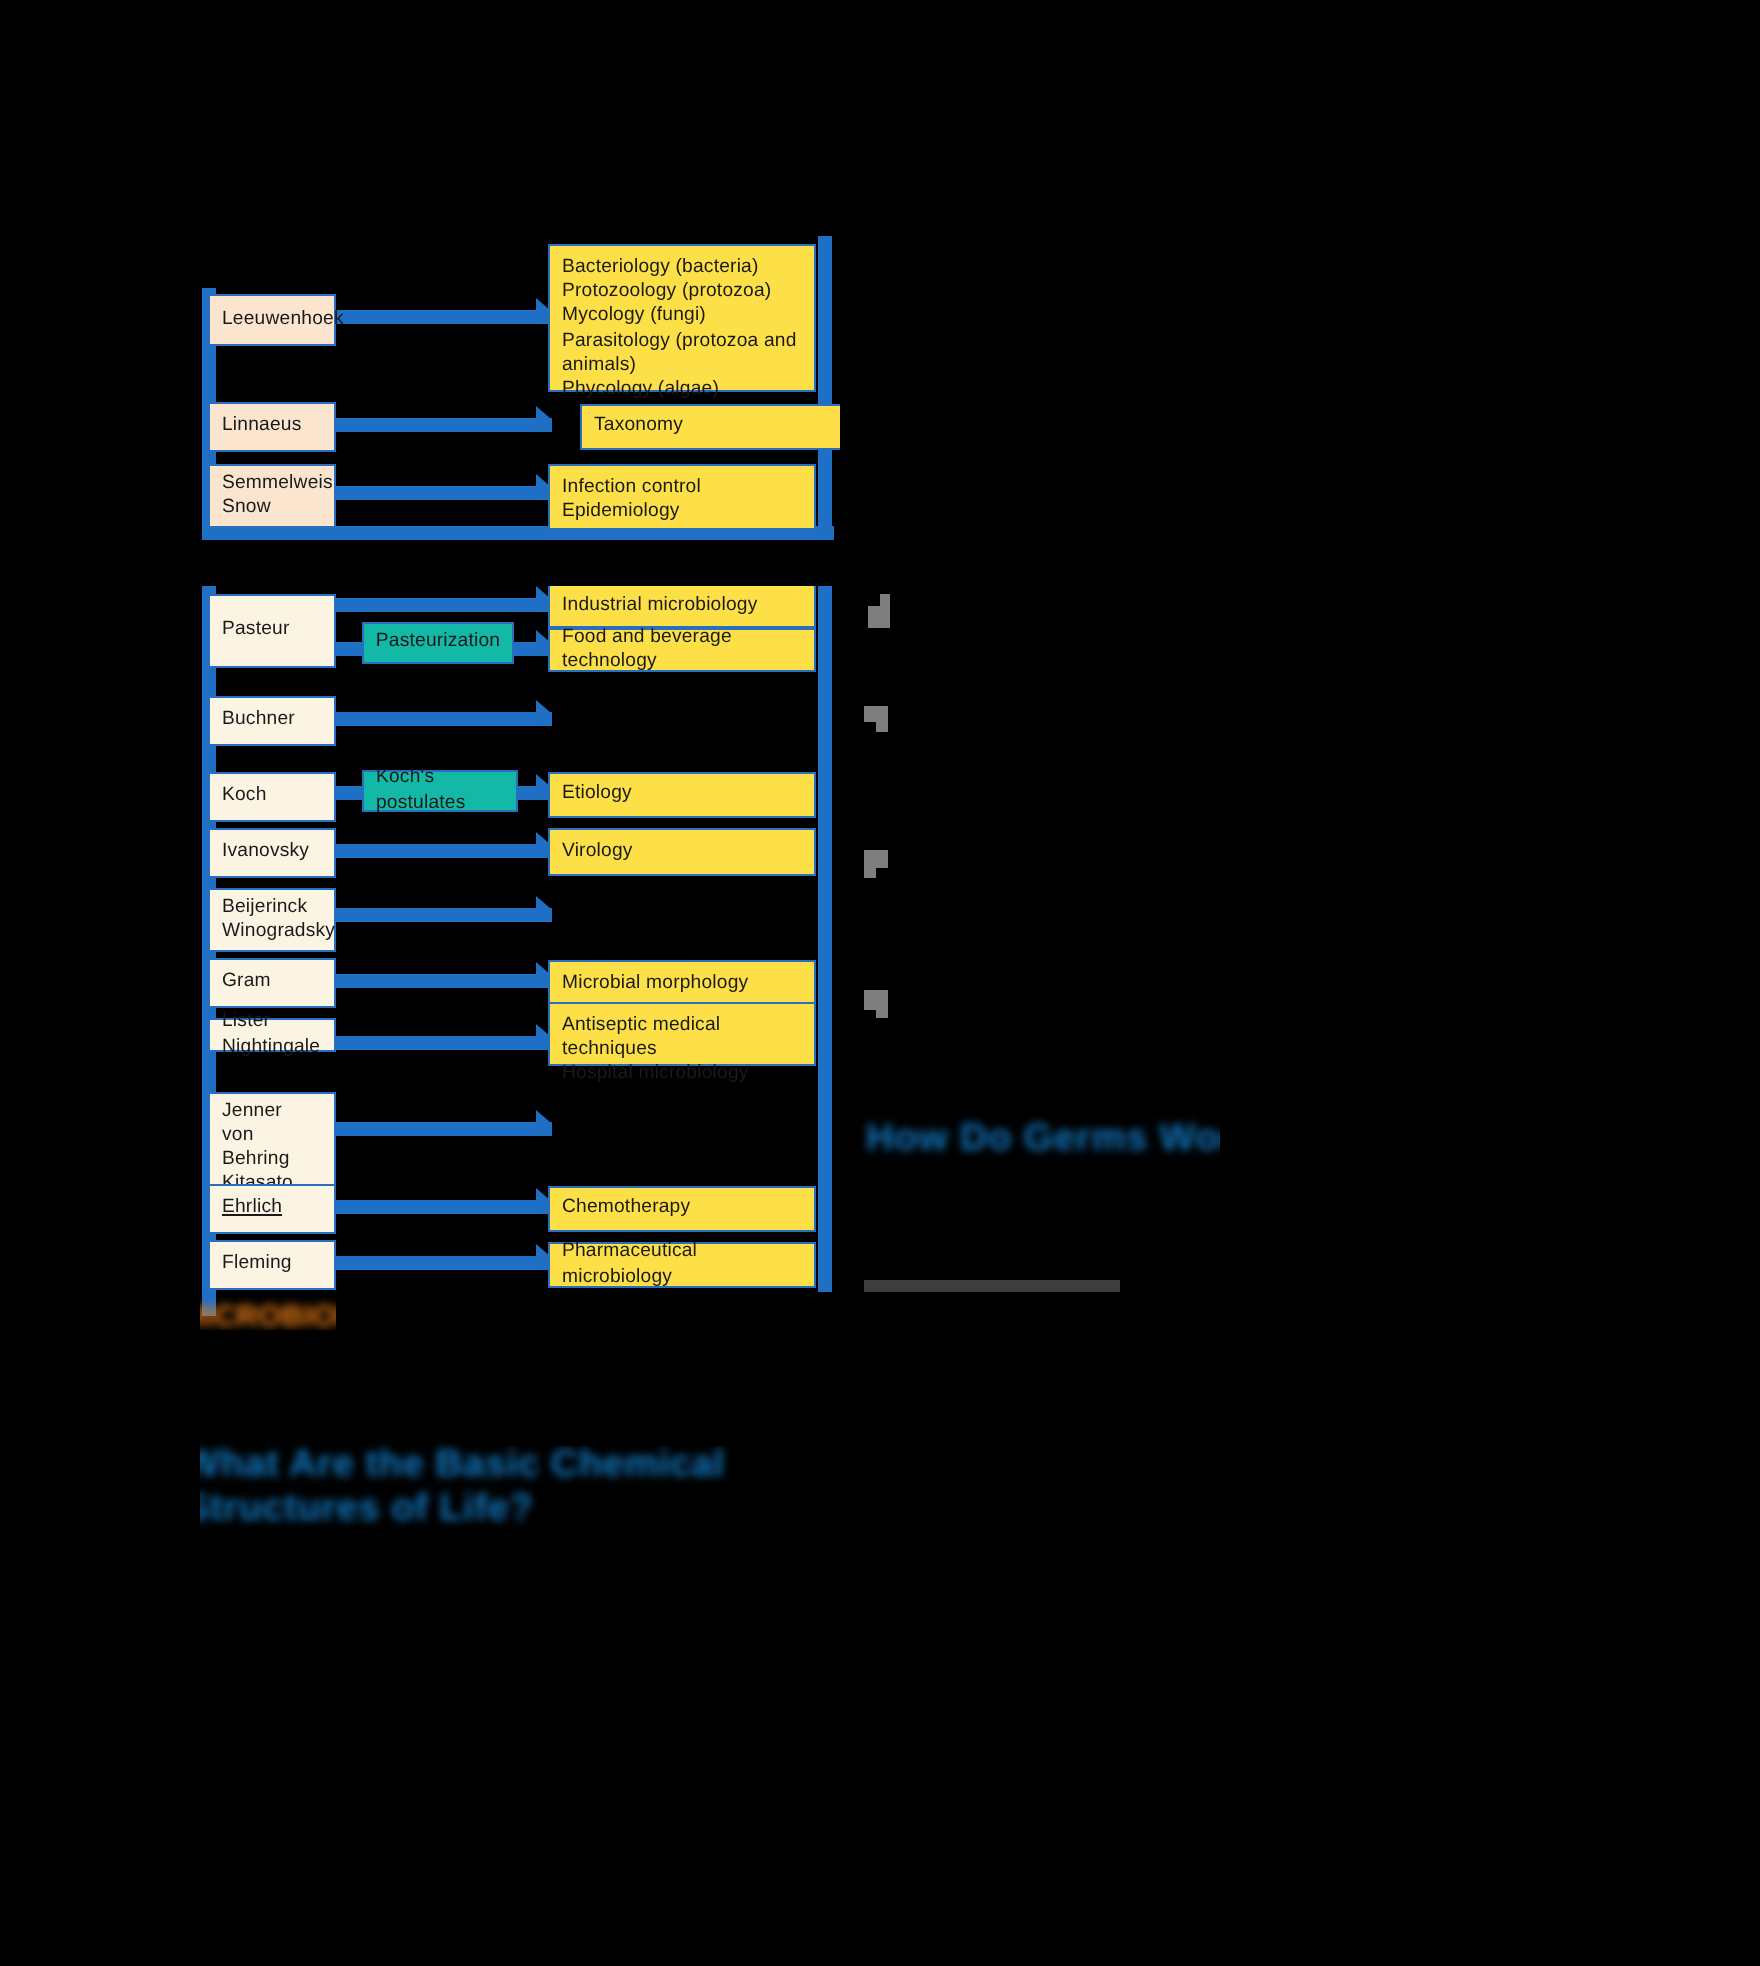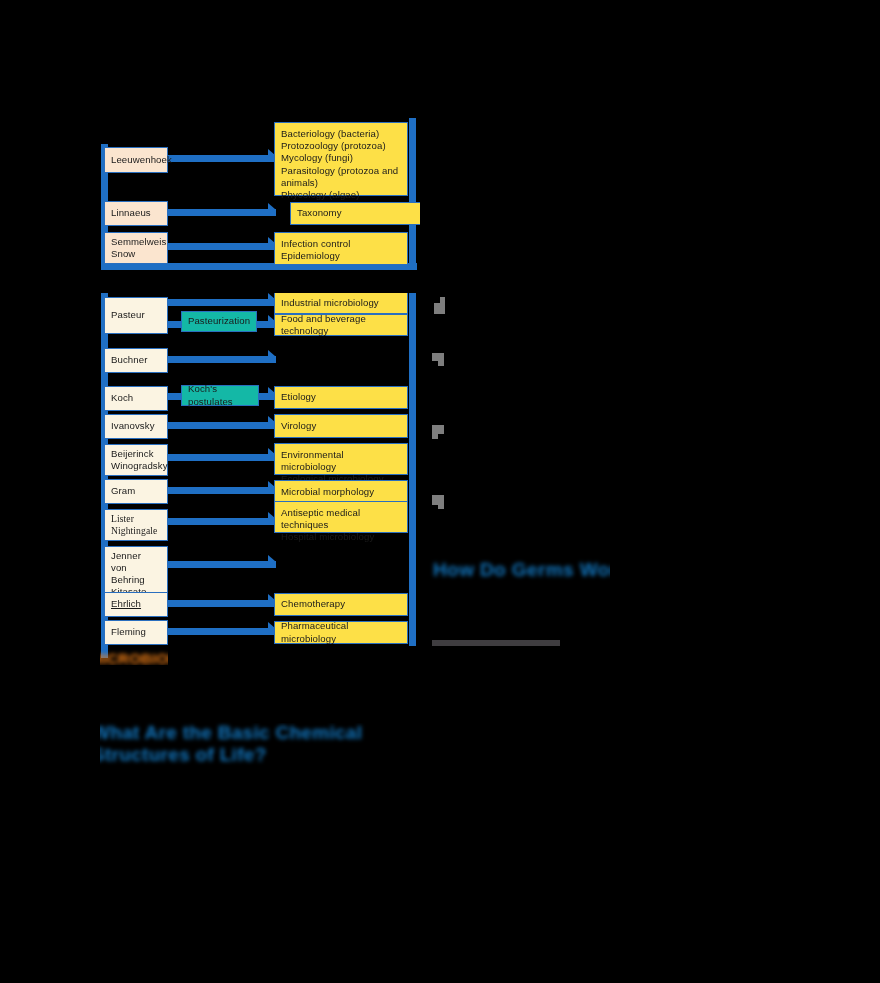--- a/index.html
+++ b/index.html
@@ -190,21 +190,21 @@
 
   <div class="node person pale" style="left:104px; top:444px; width:64px; height:32px;">
     <span>Beijerinck
 Winogradsky</span>
   </div>
 
   <div class="node person pale" style="left:104px; top:479px; width:64px; height:25px;">
     <span>Gram</span>
   </div>
 
-  <div class="node person pale" style="left:104px; top:509px; width:64px; height:32px;font-family:Liberation Serif, serif;">
+  <div class="node person pale" style="left:104px; top:509px; width:64px; height:17px;">
     <span>Lister
 Nightingale</span>
   </div>
 
   <div class="node person pale" style="left:104px; top:546px; width:64px; height:56px;">
     <span>Jenner
 von Behring
 Kitasato</span>
   </div>
 
@@ -252,24 +252,20 @@
 
 
   <div class="node field" style="left:274px; top:386px; width:134px; height:23px; align-items:center; padding-top:3px;">
     <span>Etiology</span>
   </div>
 
   <div class="node field" style="left:274px; top:414px; width:134px; height:24px; align-items:center; padding-top:3px;">
     <span>Virology</span>
   </div>
 
-  <div class="node field" style="left:274px; top:443px; width:134px; height:32px;">
-    <span>Environmental microbiology
-Ecological microbiology</span>
-  </div>
 
   <div class="node field" style="left:274px; top:480px; width:134px; height:24px; align-items:center; padding-top:3px;">
     <span>Microbial morphology</span>
   </div>
 
   <div class="node field" style="left:274px; top:501px; width:134px; height:32px;">
     <span>Antiseptic medical techniques
 Hospital microbiology</span>
   </div>
 

